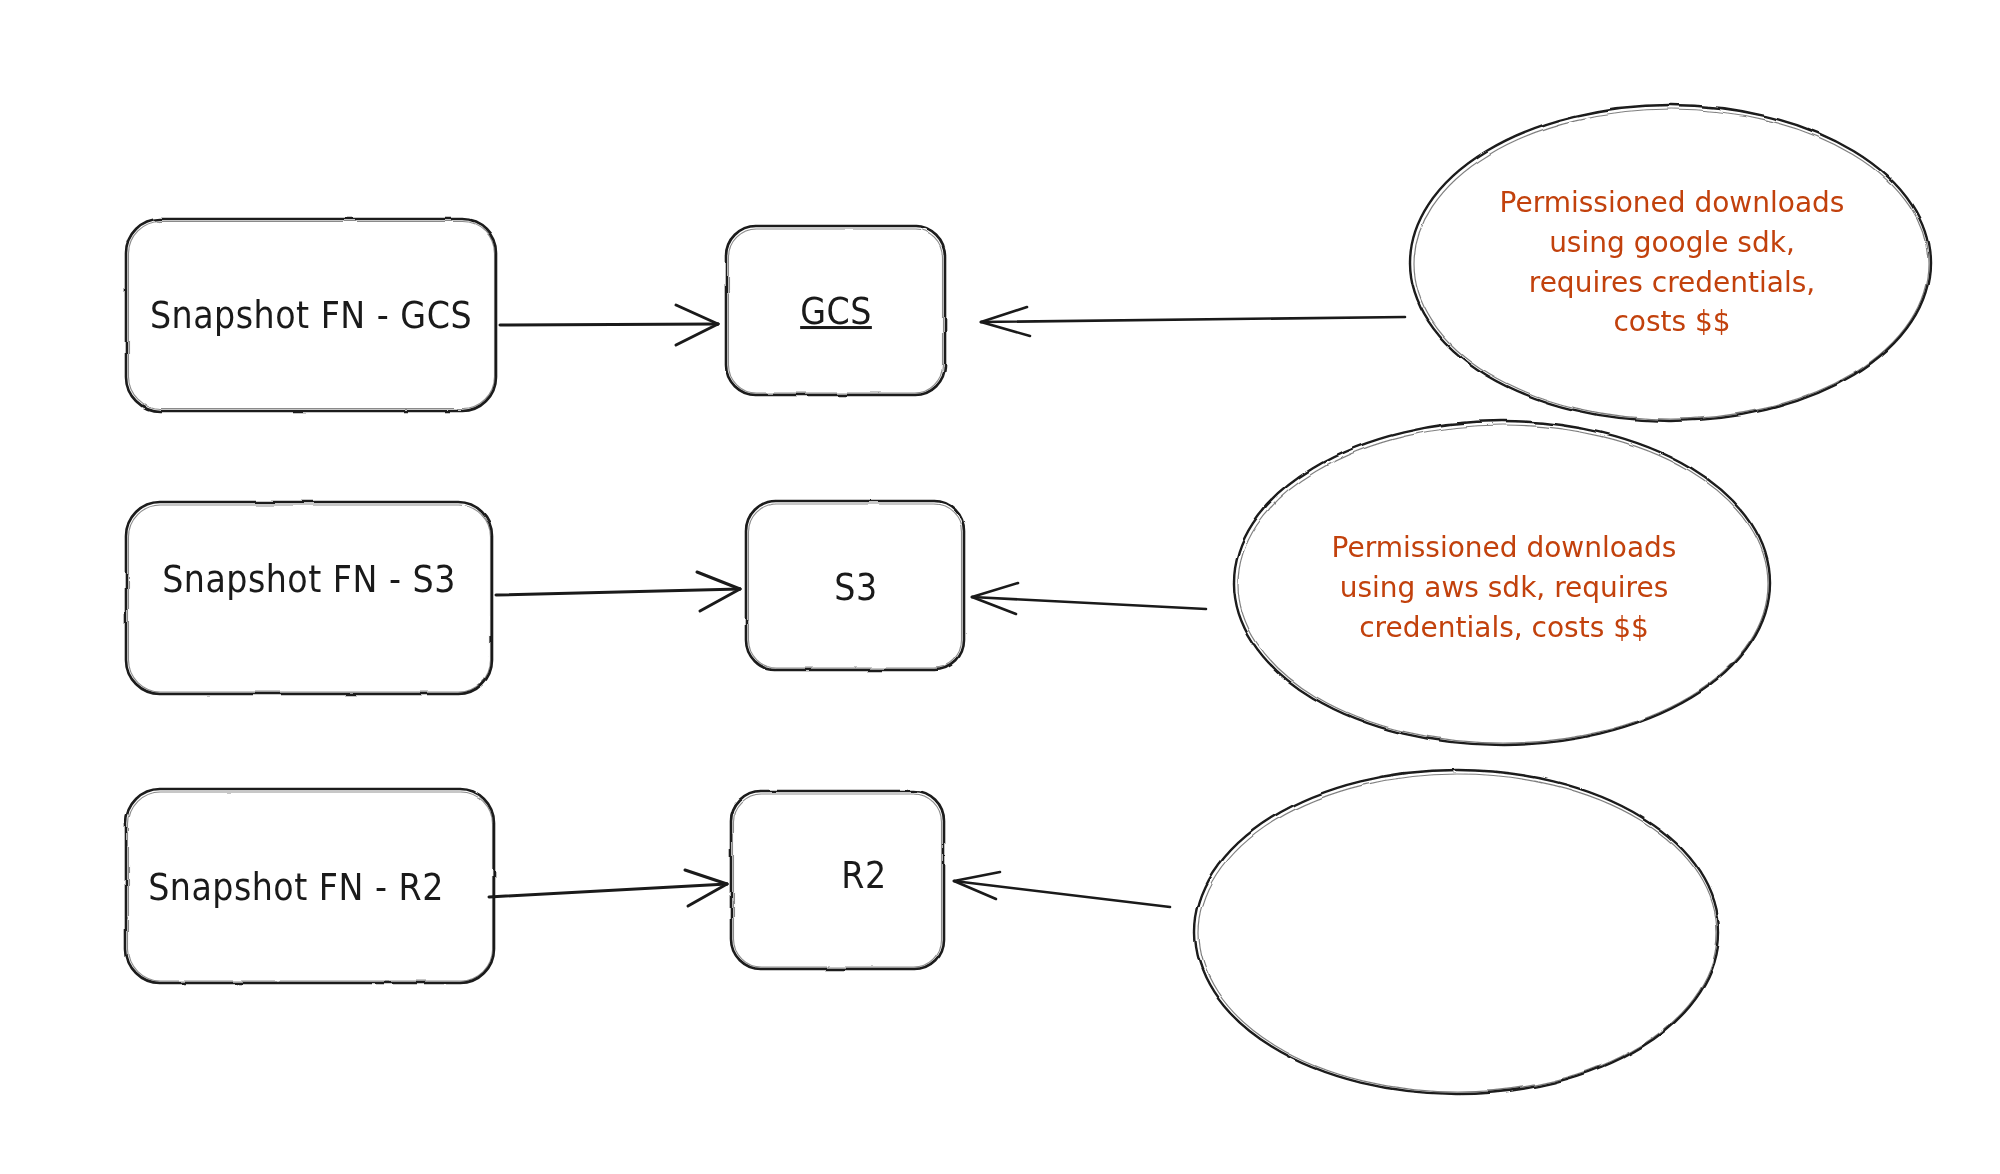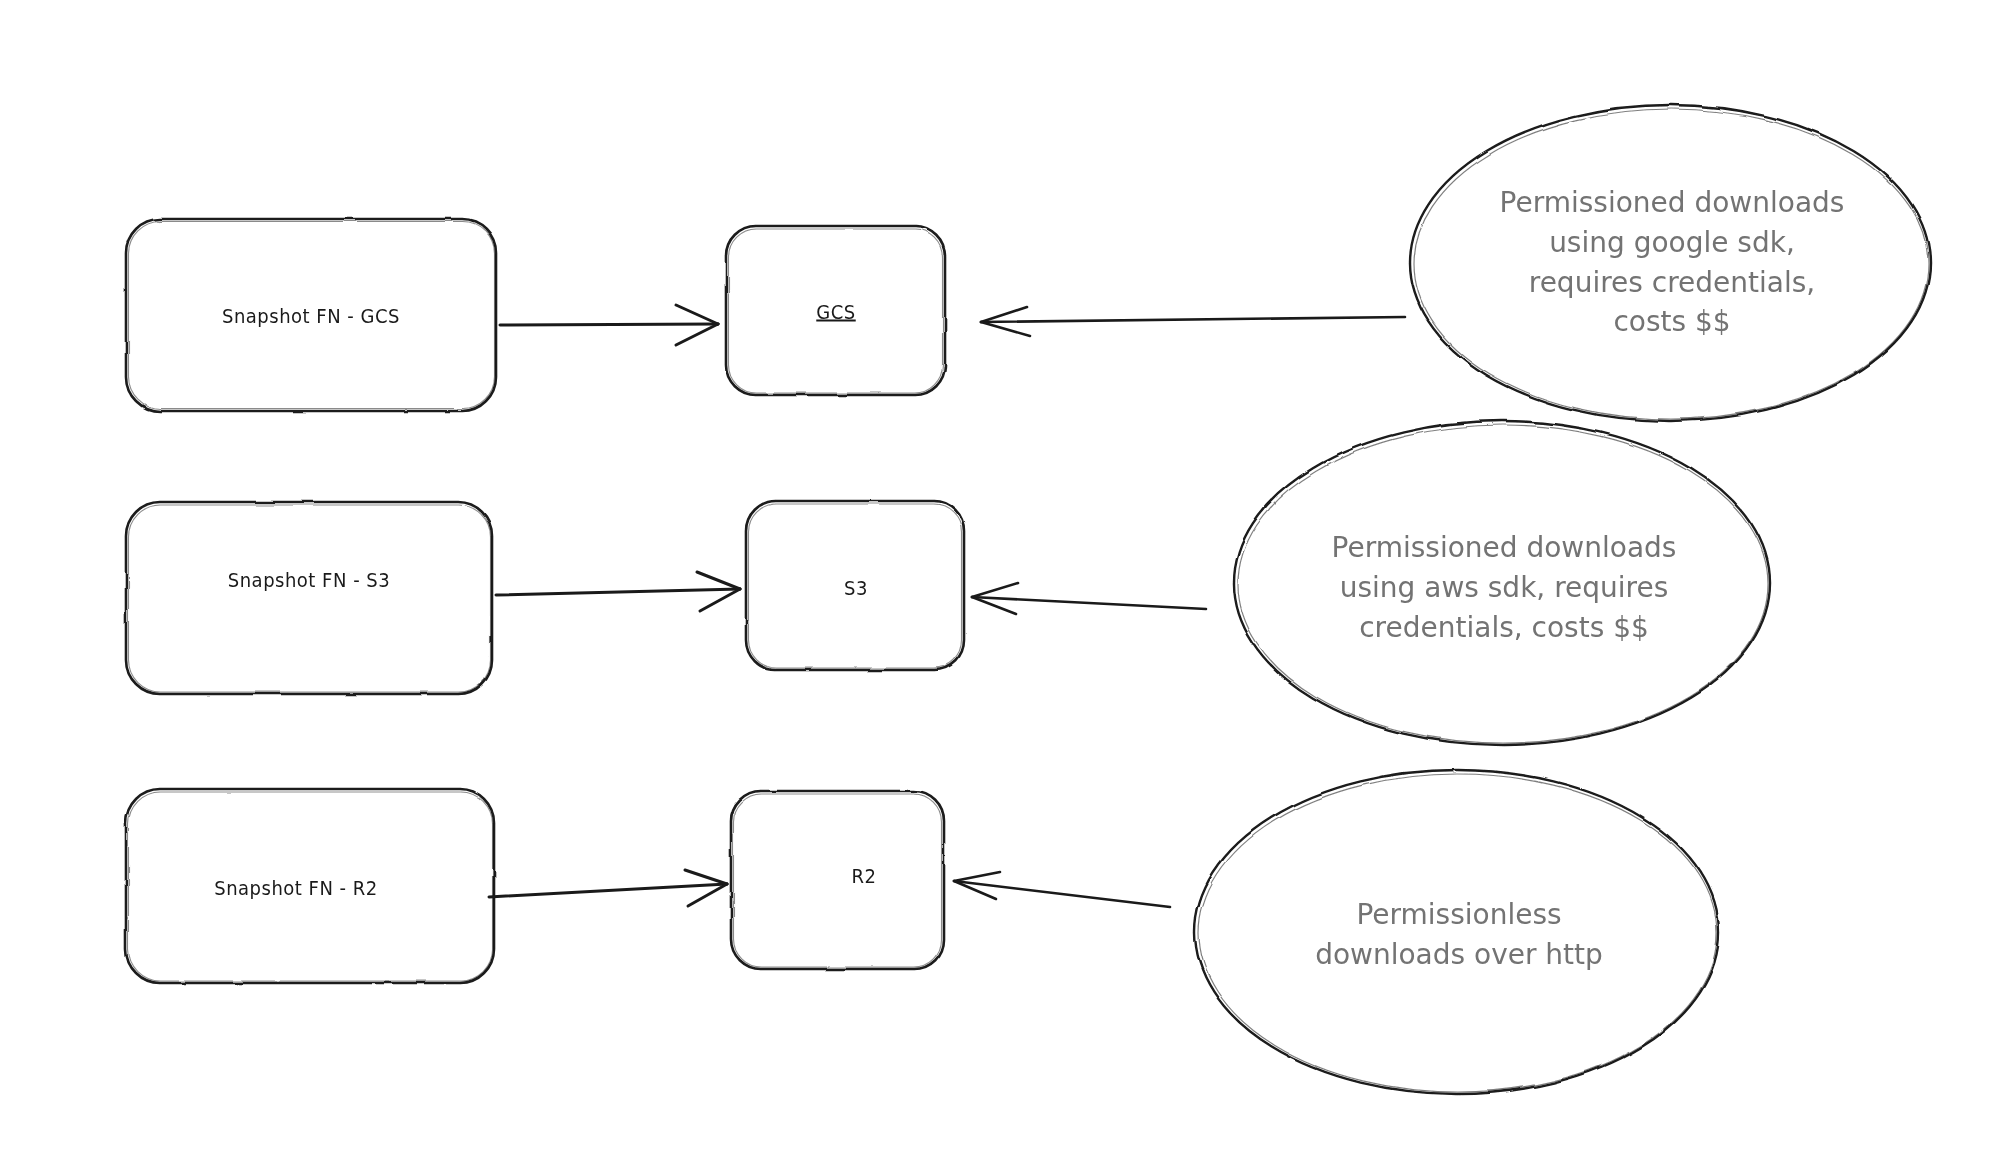--- a/index.html
+++ b/index.html
@@ -20,32 +20,32 @@
     top: 0;
     left: 0;
     width: 2000px;
     height: 1174px;
   }
   .node-label {
     position: absolute;
     text-align: center;
     color: #1a1a1a;
     font-family: "DejaVu Sans", sans-serif;
-    font-size: 20px;
+    font-size: 37px;
     letter-spacing: 0.5px;
     line-height: 1.35;
     transform: translate(-50%, -50%);
     white-space: pre;
     pointer-events: none;
     font-stretch: semi-condensed;
   }
   .ellipse-label {
     position: absolute;
     text-align: center;
-    color: #737373;
+    color: #c2410c;
     font-family: "DejaVu Sans", sans-serif;
     font-size: 28px;
     line-height: 1.42;
     transform: translate(-50%, -50%);
     white-space: pre;
     pointer-events: none;
   }
 </style>
 </head>
 <body>
@@ -164,16 +164,14 @@
   <div class="node-label" style="left:856px; top:588px;text-align:center;">S3</div>
 
   <div class="ellipse-label" style="left:1504px; top:588px;">Permissioned downloads
 using aws sdk, requires
 credentials, costs $$</div>
 
   <div class="node-label" style="left:296px; top:888px;">Snapshot FN - R2</div>
 
   <div class="node-label" style="left:864px; top:876px;">R2</div>
 
-  <div class="ellipse-label" style="left:1459px; top:935px;">Permissionless
-downloads over http</div>
 
 </div>
 
 </body></html>

